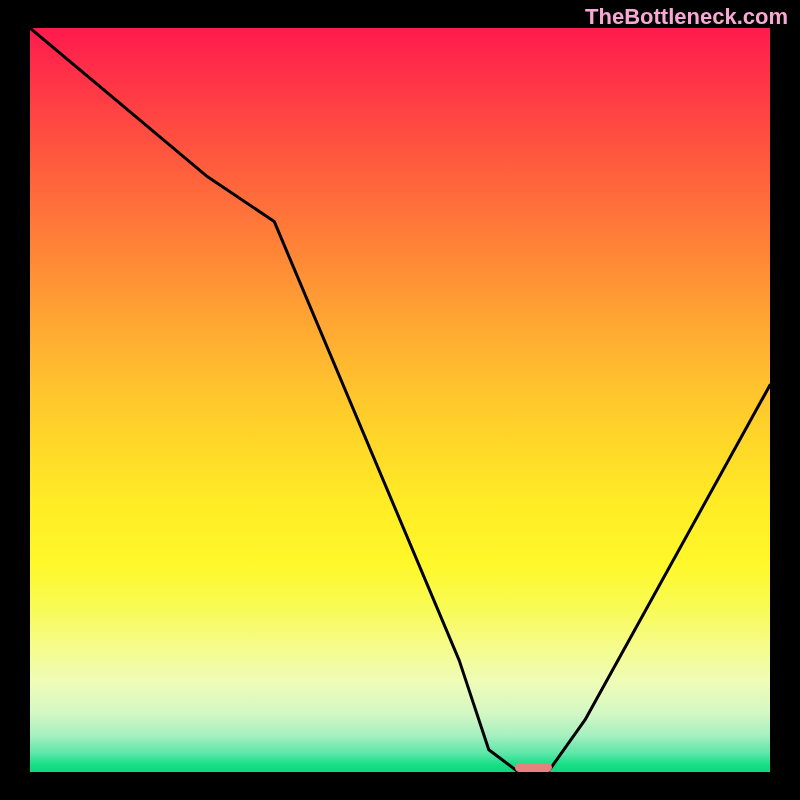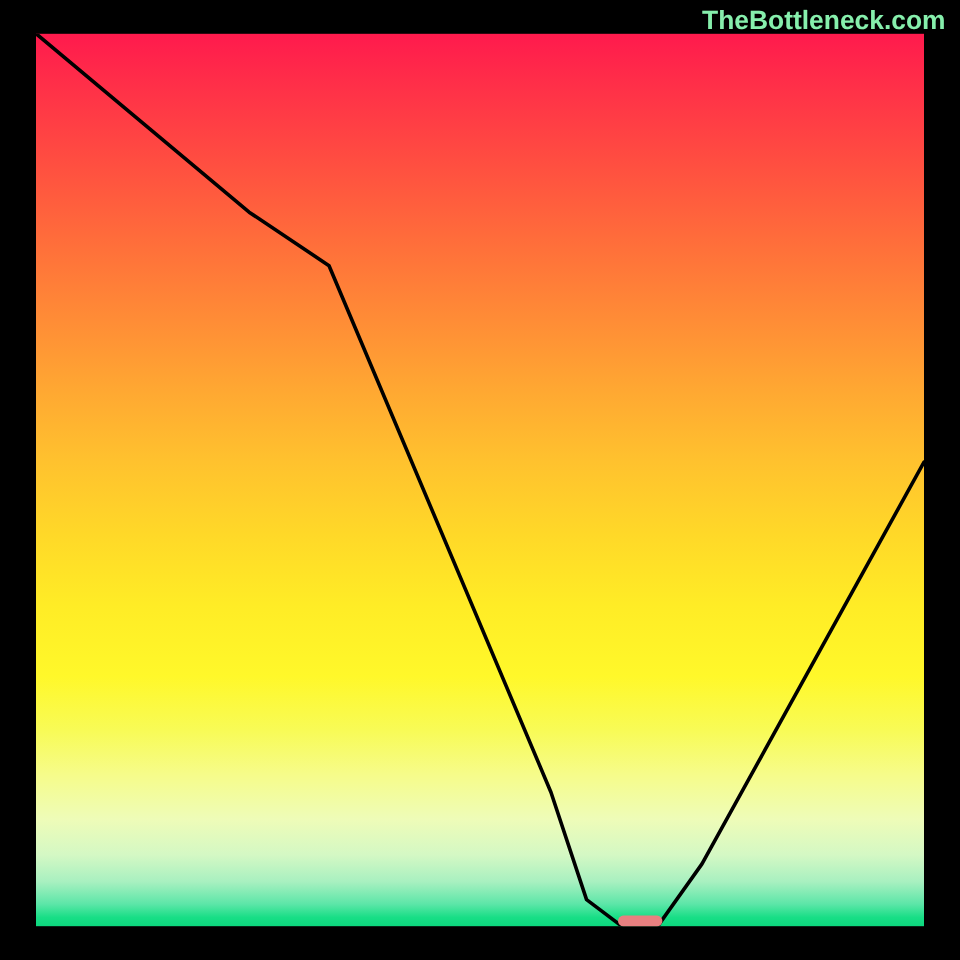--- a/index.html
+++ b/index.html
@@ -7,21 +7,21 @@
     width: 800px;
     height: 800px;
     background: #000;
     position: relative;
     font-family: Arial, sans-serif;
   }
   .watermark {
     position: absolute;
     top: 4px;
     right: 12px;
-    color: #86efac;
+    color: #f9a8d4;
     font-size: 22px;
     font-weight: bold;
     z-index: 10;
   }
   .plot-area {
     position: absolute;
     left: 30px;
     top: 28px;
     width: 740px;
     height: 744px;

